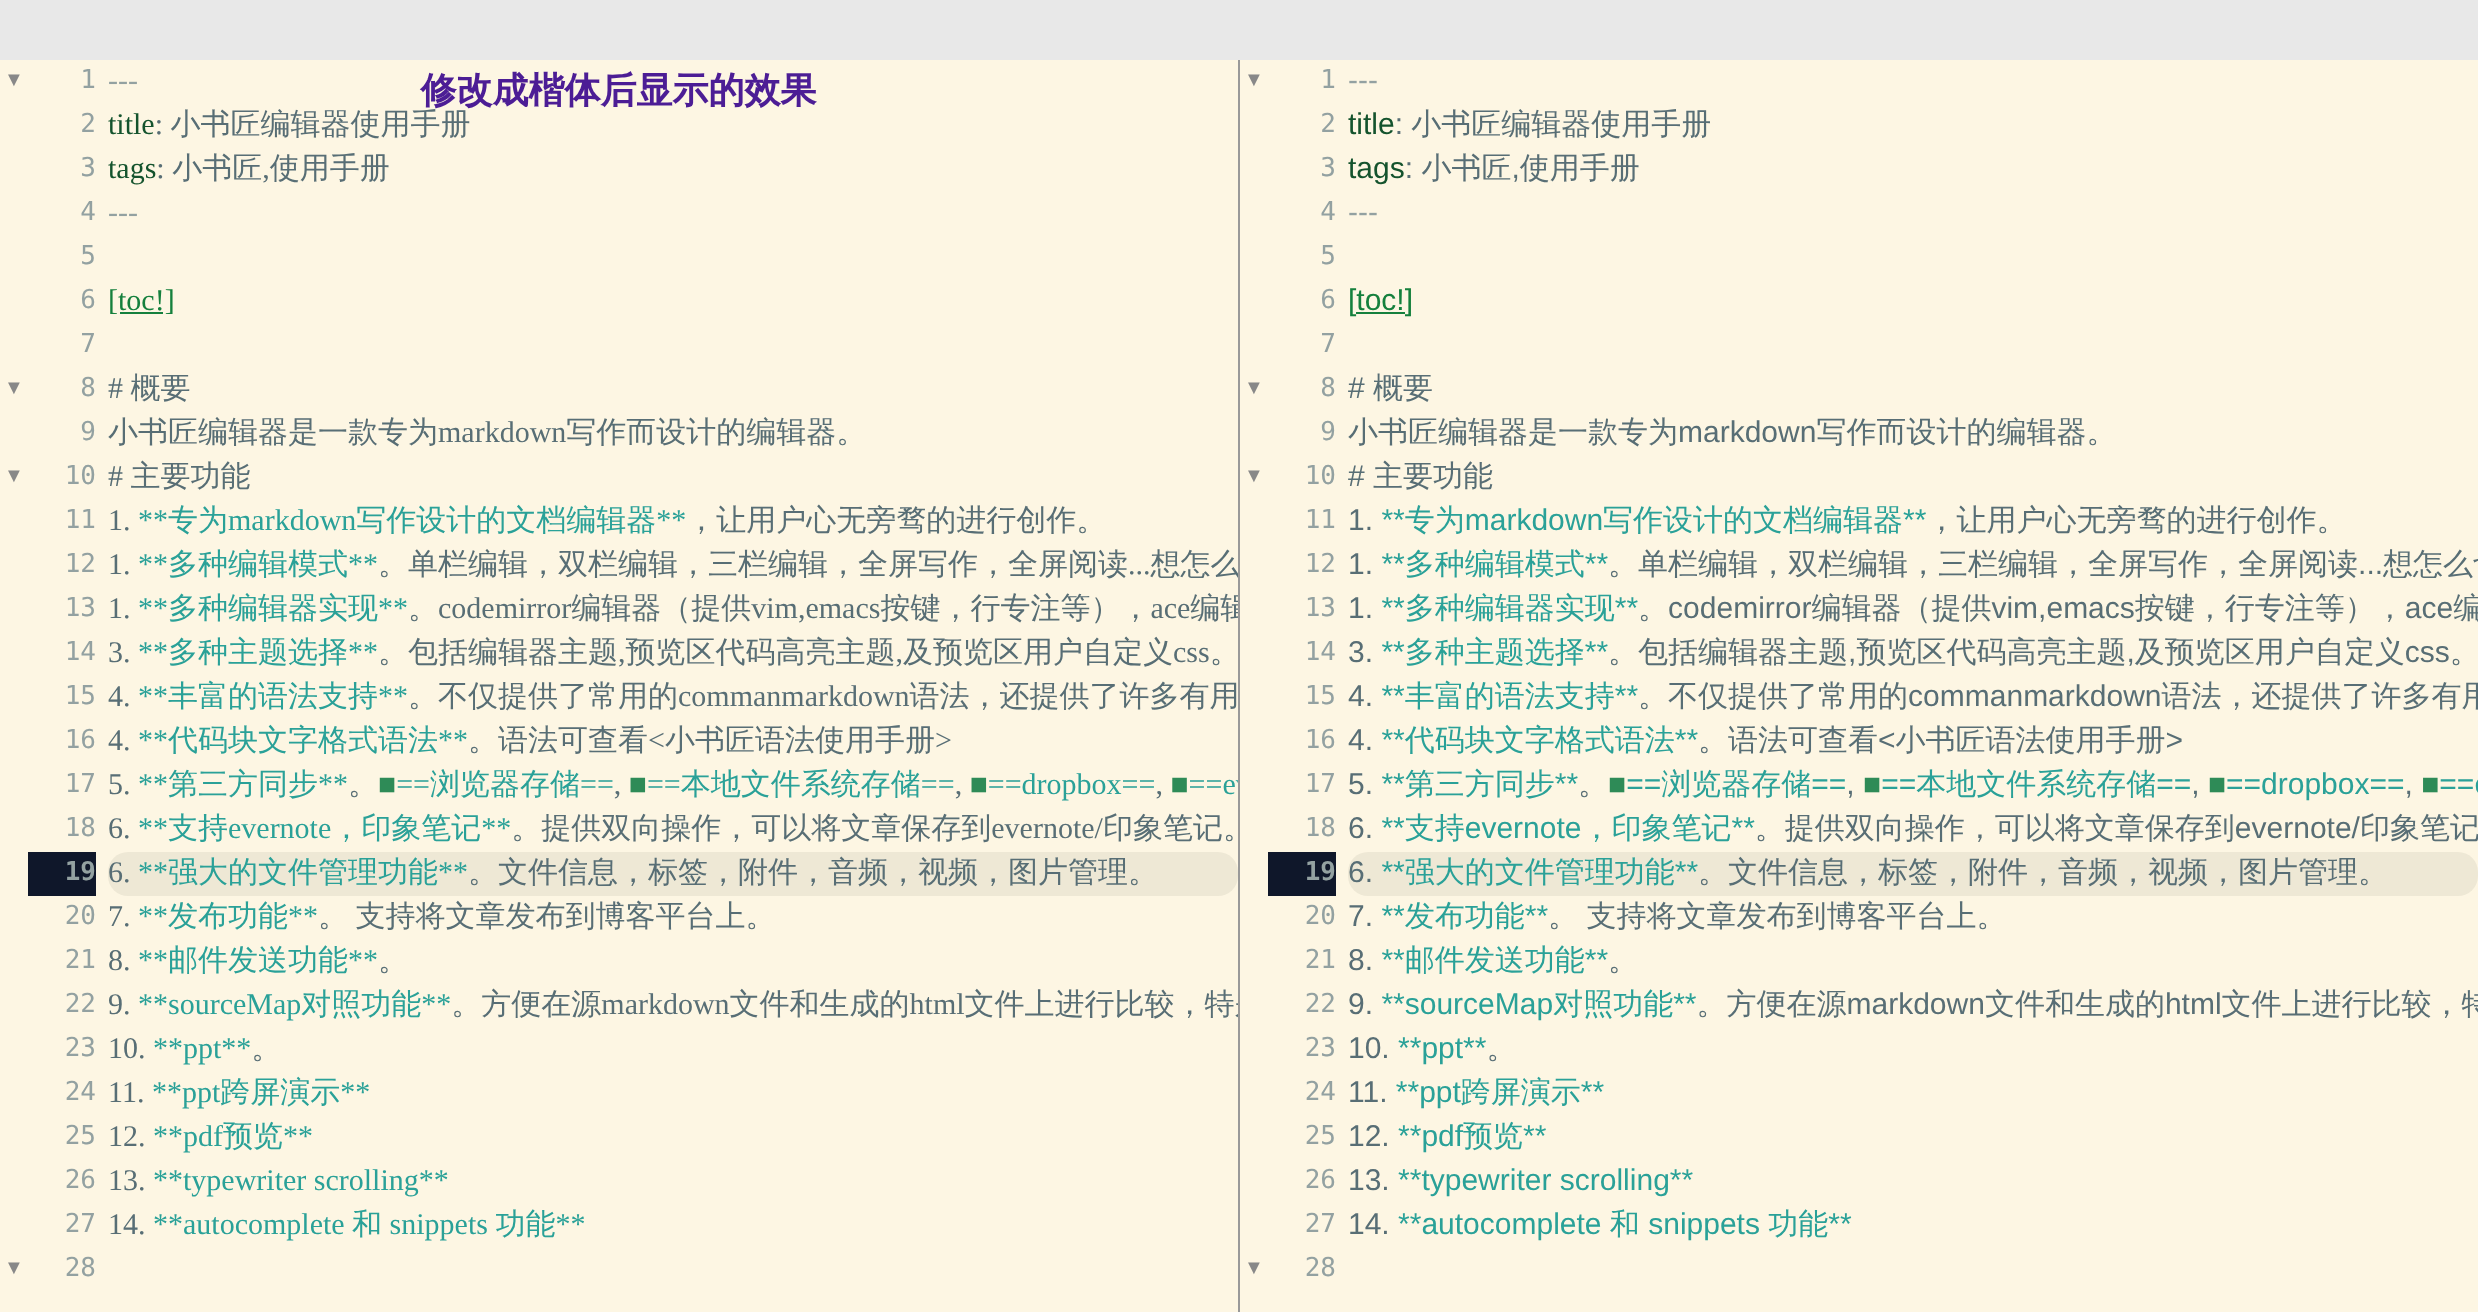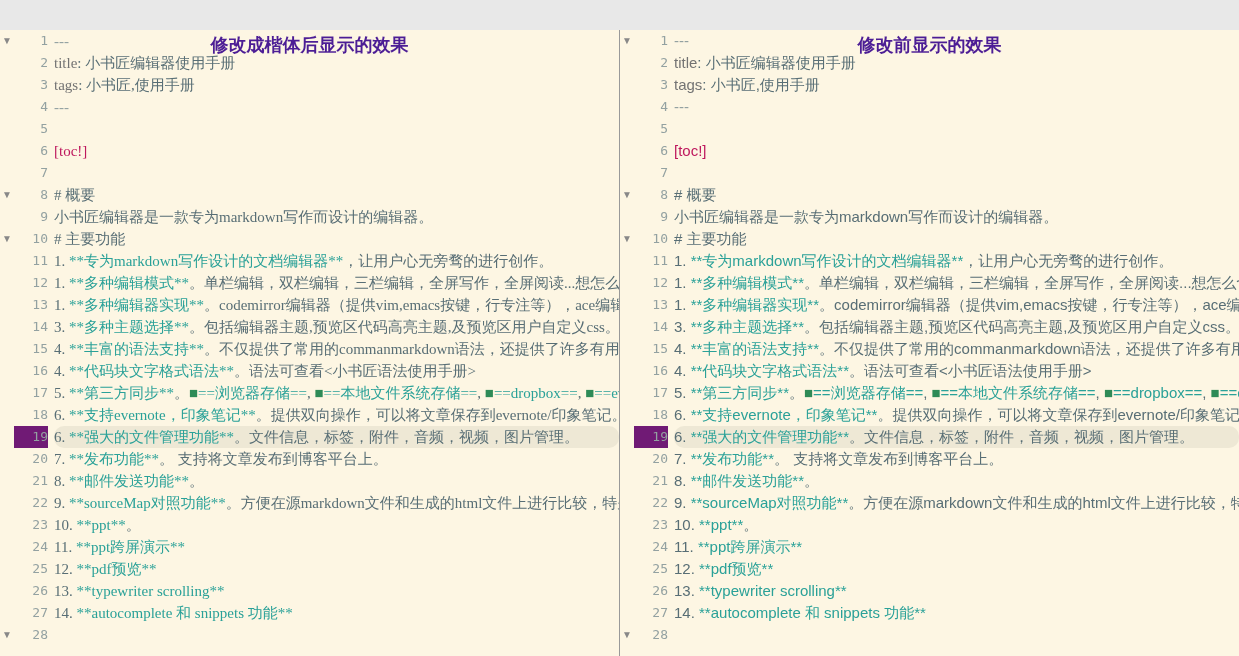--- a/index.html
+++ b/index.html
@@ -16,32 +16,32 @@
   .pane-title { position:absolute; top:3px; left:0; right:0; text-align:center; color:#4c1d95; font-size:18px; font-weight:bold; z-index:3; pointer-events:none; font-family:"SimSun",sans-serif; }
 
   .editor-body { flex:1; display:flex; overflow:hidden; }
 
   .fold-col { width:14px; background:#fdf6e3; flex:0 0 14px; }
   .fold-cell { height:22px; line-height:22px; text-align:center; font-size:10px; color:#888; user-select:none; }
   .fold-cell.on::before { content:"▼"; }
 
   .gutter { width:40px; background:#fdf6e3; text-align:right; padding-right:6px; flex:0 0 40px; }
   .gut-line { height:22px; line-height:22px; color:#93a1a1; font-family:Menlo,Consolas,monospace; font-size:13px; user-select:none; }
-  .gut-line.active { background:#701a75; }
+  .gut-line.active { background:#0f172a;font-weight:bold; }
 
   .code { flex:1; overflow:hidden; font-size:15px; }
   .code-line { height:22px; line-height:22px; white-space:nowrap; overflow:hidden; }
   .code-line.active { background:#eee8d5;border-radius:10px; }
 
   .kaiti { font-family:"KaiTi","STKaiti","KaiTi_GB2312",serif; }
   .sans  { font-family:"Microsoft YaHei","PingFang SC",sans-serif; }
 
   .tok-fm   { color:#93a1a1; }
-  .tok-key  { color:#737373;margin-top:36px; }
-  .tok-link { color:#be185d; }
+  .tok-key  { color:#14532d;margin-top:36px; }
+  .tok-link { color:#15803d; text-decoration:underline; }
   .tok-head { color:#586e75; font-weight:normal; }
   .tok-bold { color:#2aa198; font-weight:normal; }
   .tok-text { color:#586e75; }
   .tok-green{ color:#2e8b57; }
   .tok-teal { color:#2aa198;text-align:center; }
 </style>
 </head>
 <body>
 
 <div class="top-bar"></div>
@@ -138,21 +138,20 @@
           <div class="code-line"><span class="tok-text">11. </span><span class="tok-bold">**ppt跨屏演示**</span></div>
           <div class="code-line"><span class="tok-text">12. </span><span class="tok-bold">**pdf预览**</span></div>
           <div class="code-line"><span class="tok-text">13. </span><span class="tok-bold">**typewriter scrolling**</span></div>
           <div class="code-line"><span class="tok-text">14. </span><span class="tok-bold">**autocomplete 和 snippets 功能**</span></div>
           <div class="code-line"></div>
         </div>
     </div>
   </div>
 
   <div class="pane">
-    <div class="pane-title">修改前显示的效果</div>
     <div class="editor-body">
       <div class="fold-col" id="fold-r">
           <div class="fold-cell on"></div>
           <div class="fold-cell"></div>
           <div class="fold-cell"></div>
           <div class="fold-cell"></div>
           <div class="fold-cell"></div>
           <div class="fold-cell"></div>
           <div class="fold-cell"></div>
           <div class="fold-cell on"></div>

